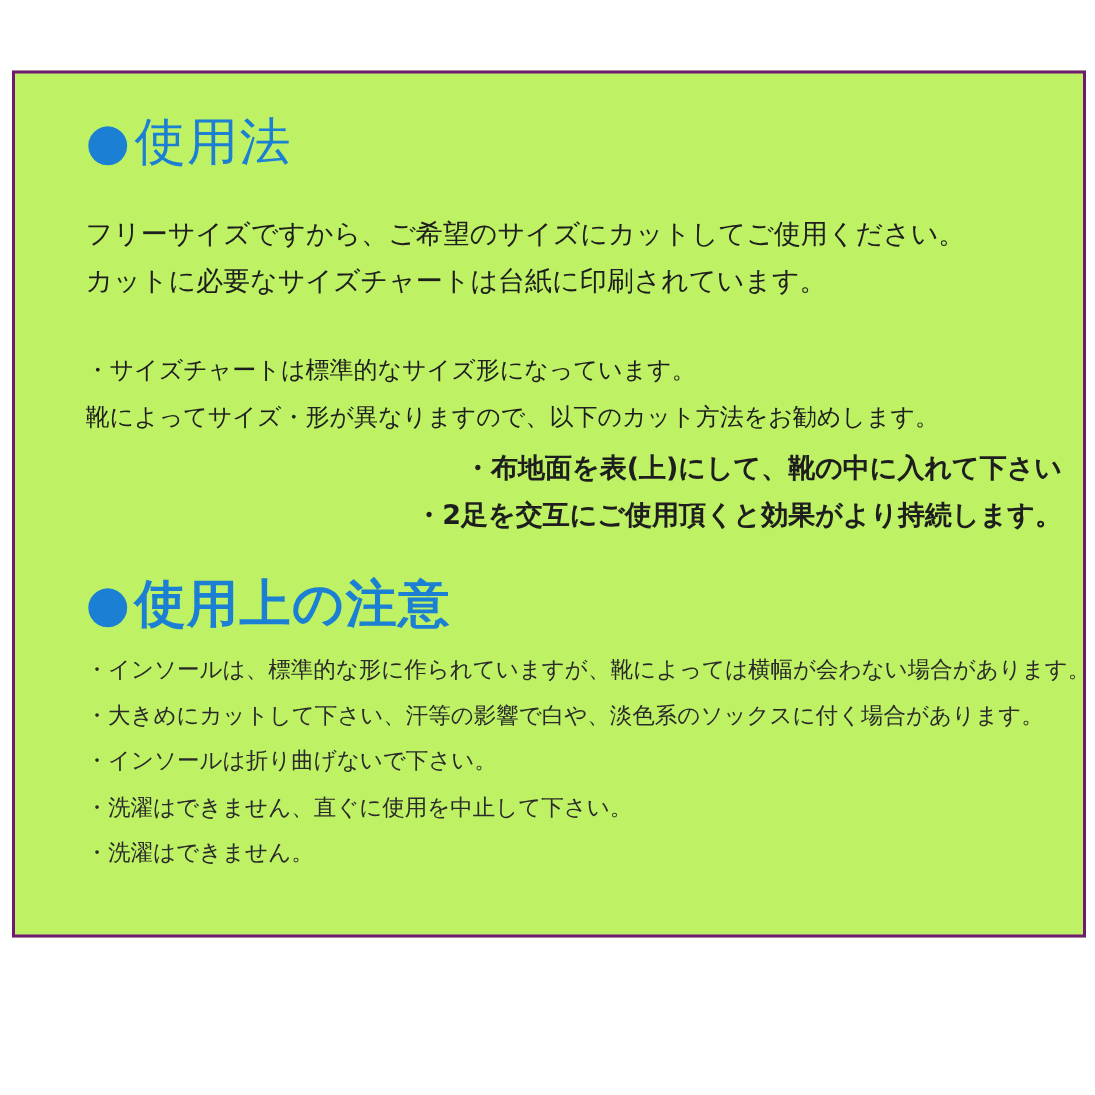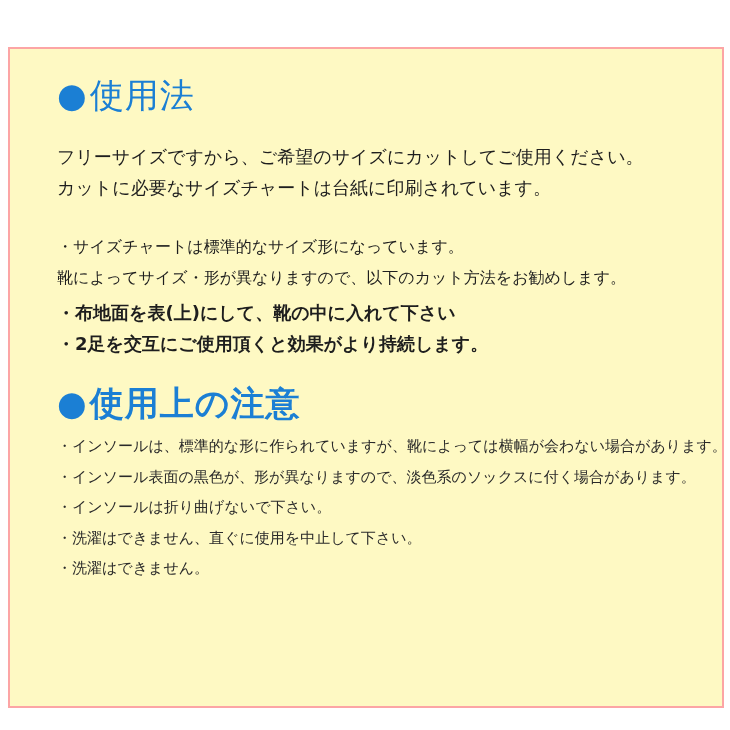--- a/index.html
+++ b/index.html
@@ -9,24 +9,24 @@
     height: 730px;
     background: #ffffff;
     font-family: "DejaVu Sans", "Liberation Sans", sans-serif;
     color: #222222;
   }
   .frame {
     position: absolute;
     left: 8px;
     top: 47px;
     width: 716px;
-    height: 661px;
+    height: 578px;
     box-sizing: border-box;
-    border: 2px solid #fca5a5;
-    background: #fef9c3;
+    border: 2px solid #701a75;
+    background: #bef264;
     padding: 24px 14px 0 47px;
     overflow: hidden;
   }
   .section-heading {
     font-size: 34px;
     line-height: 44px;
     font-weight: 400;
     color: #1b7fd4;
     letter-spacing: 1px;
     white-space: nowrap;
@@ -56,20 +56,21 @@
     font-weight: 400;
     line-height: 30px;
     color: #2a2a2a;
   }
   .points {
     margin-top: 4px;
     font-size: 18px;
     font-weight: 700;
     line-height: 31px;
     color: #1e1e1e;
+    text-align: right;
   }
   .heading-2 {
     margin-top: 20px;
     line-height: 48px;
     font-weight: bold;
   }
   .notes {
     margin-top: 4px;
     font-size: 15px;
     font-weight: 400;
@@ -102,19 +103,19 @@
     <div class="line">・布地面を表(上)にして、靴の中に入れて下さい</div>
     <div class="line">・2足を交互にご使用頂くと効果がより持続します。</div>
   </div>
 
   <div class="section-heading heading-2">
     <span class="bullet">●</span><span>使用上の注意</span>
   </div>
 
   <div class="notes">
     <div class="line">・インソールは、標準的な形に作られていますが、靴によっては横幅が会わない場合があります。</div>
-    <div class="line">・インソール表面の黒色が、形が異なりますので、淡色系のソックスに付く場合があります。</div>
+    <div class="line">・大きめにカットして下さい、汗等の影響で白や、淡色系のソックスに付く場合があります。</div>
     <div class="line">・インソールは折り曲げないで下さい。</div>
     <div class="line">・洗濯はできません、直ぐに使用を中止して下さい。</div>
     <div class="line">・洗濯はできません。</div>
   </div>
 
 </div>
 
 </body></html>

